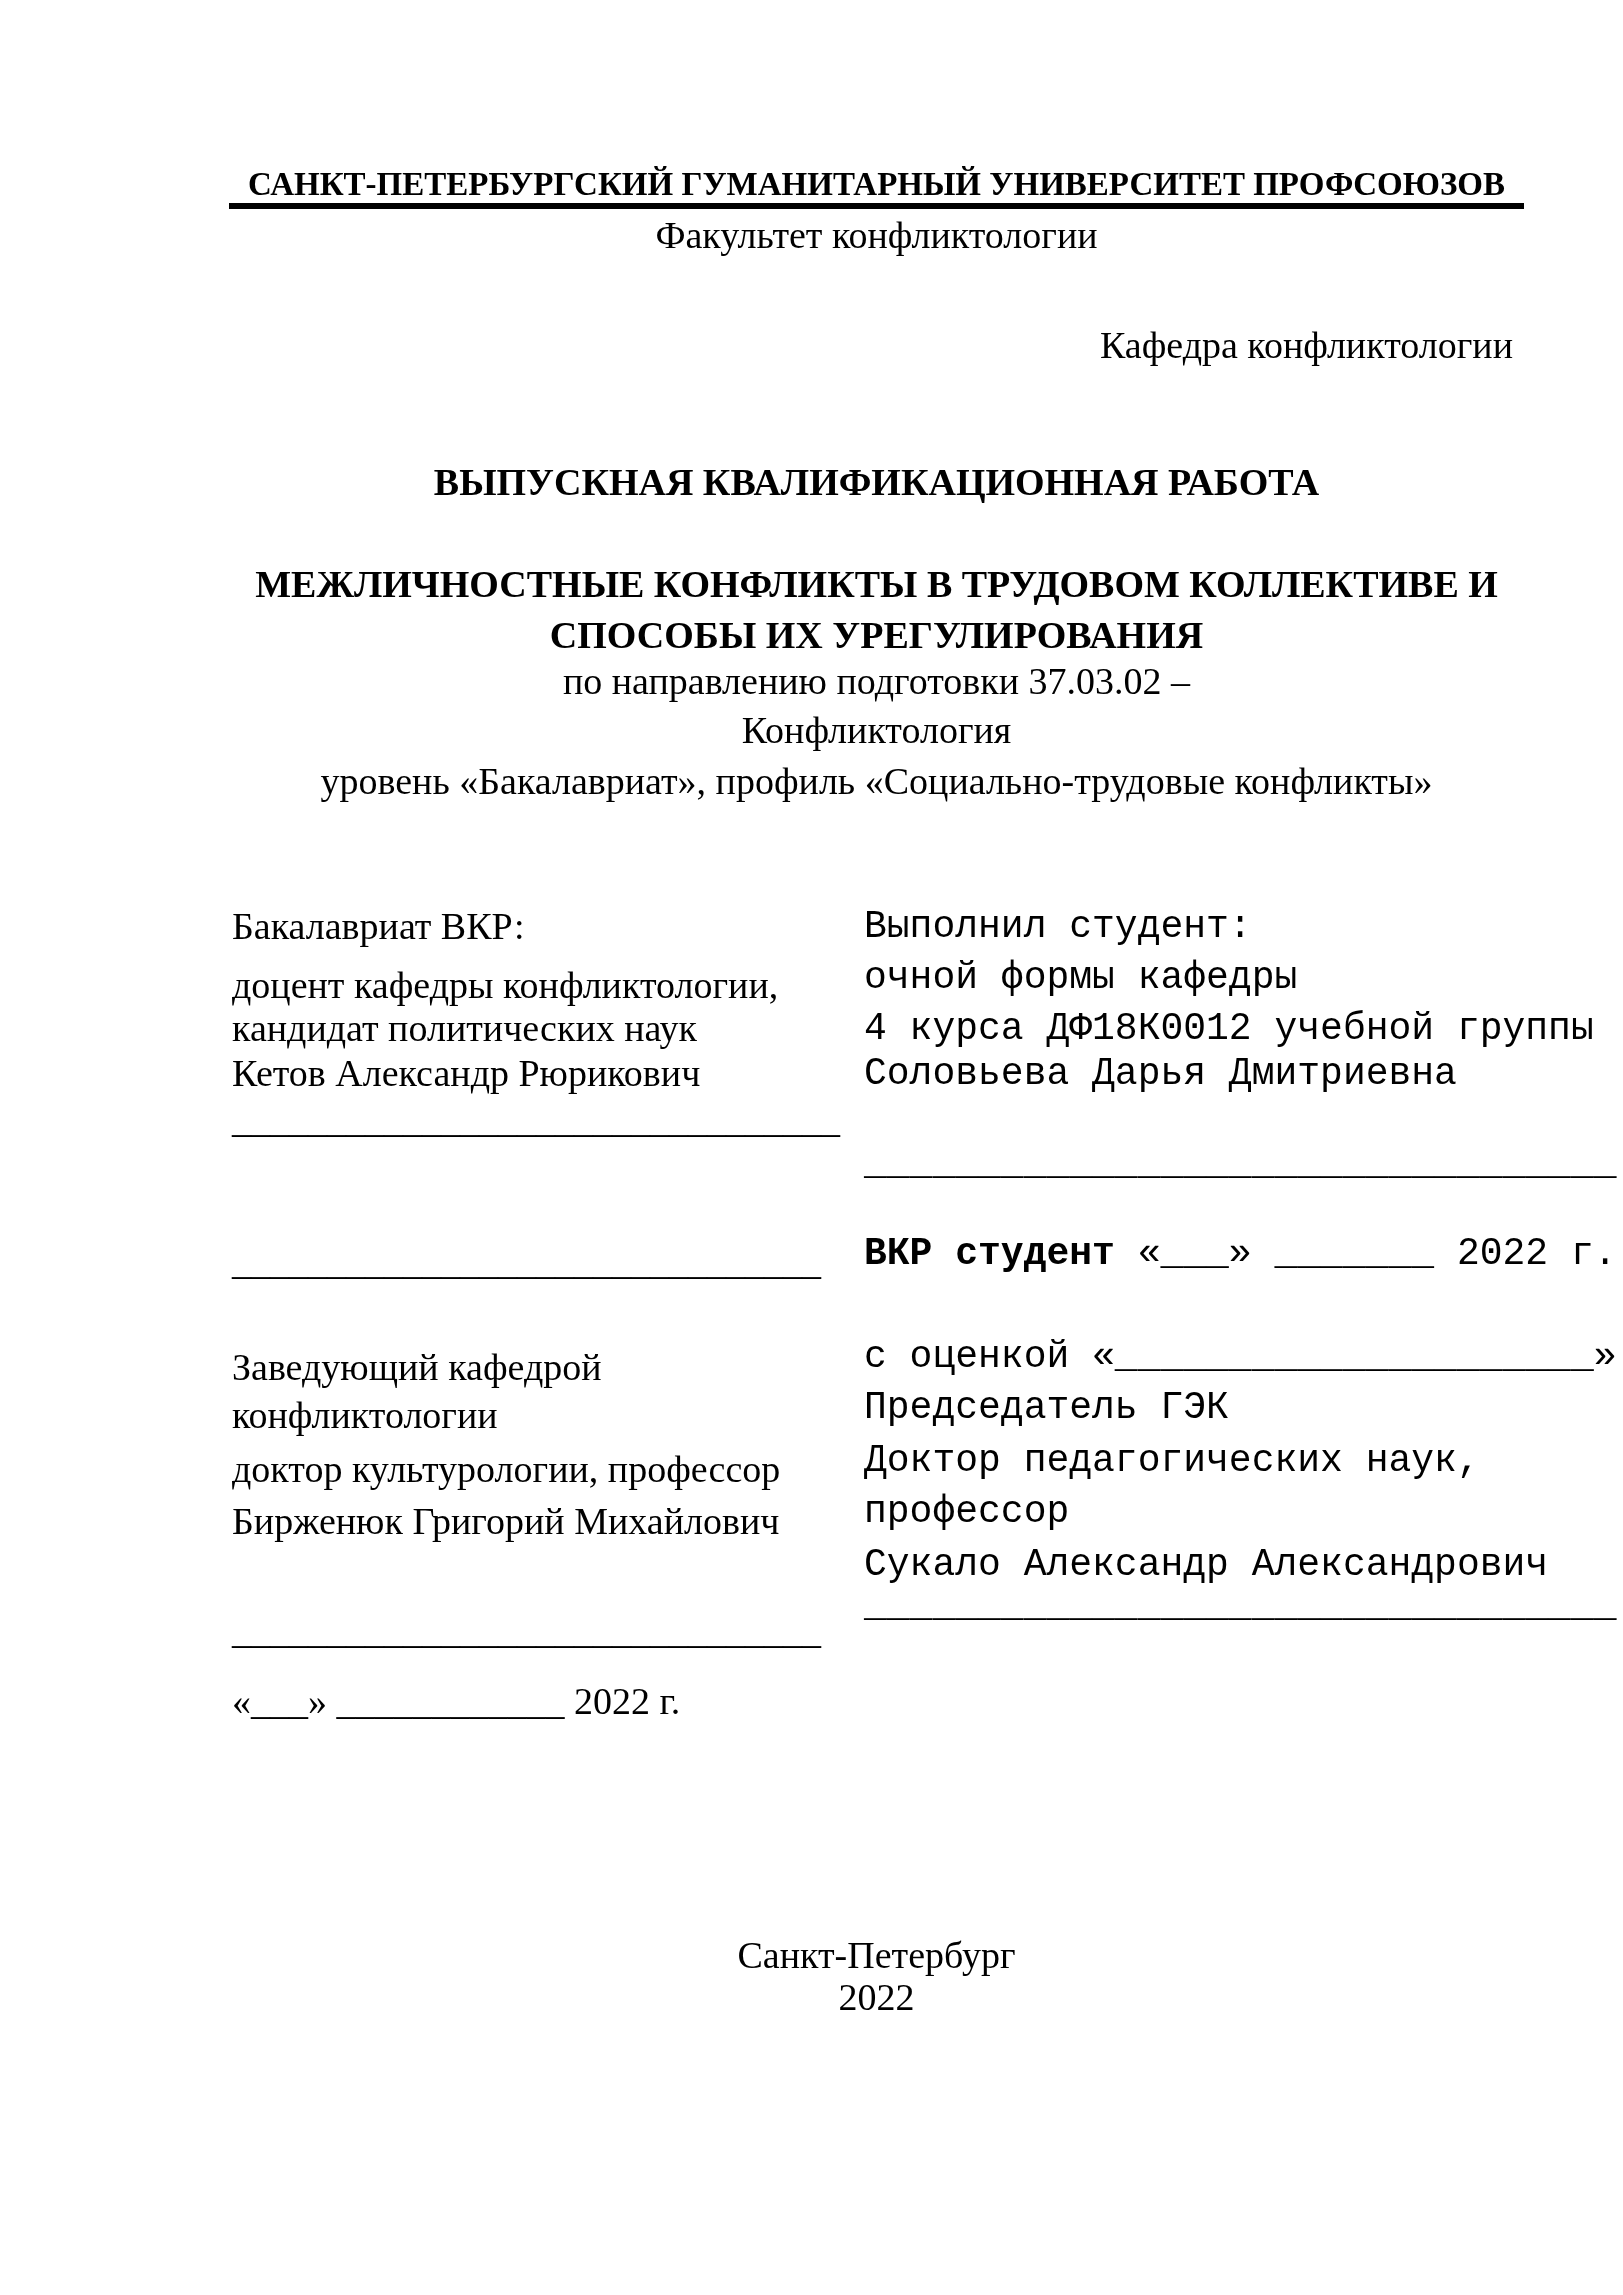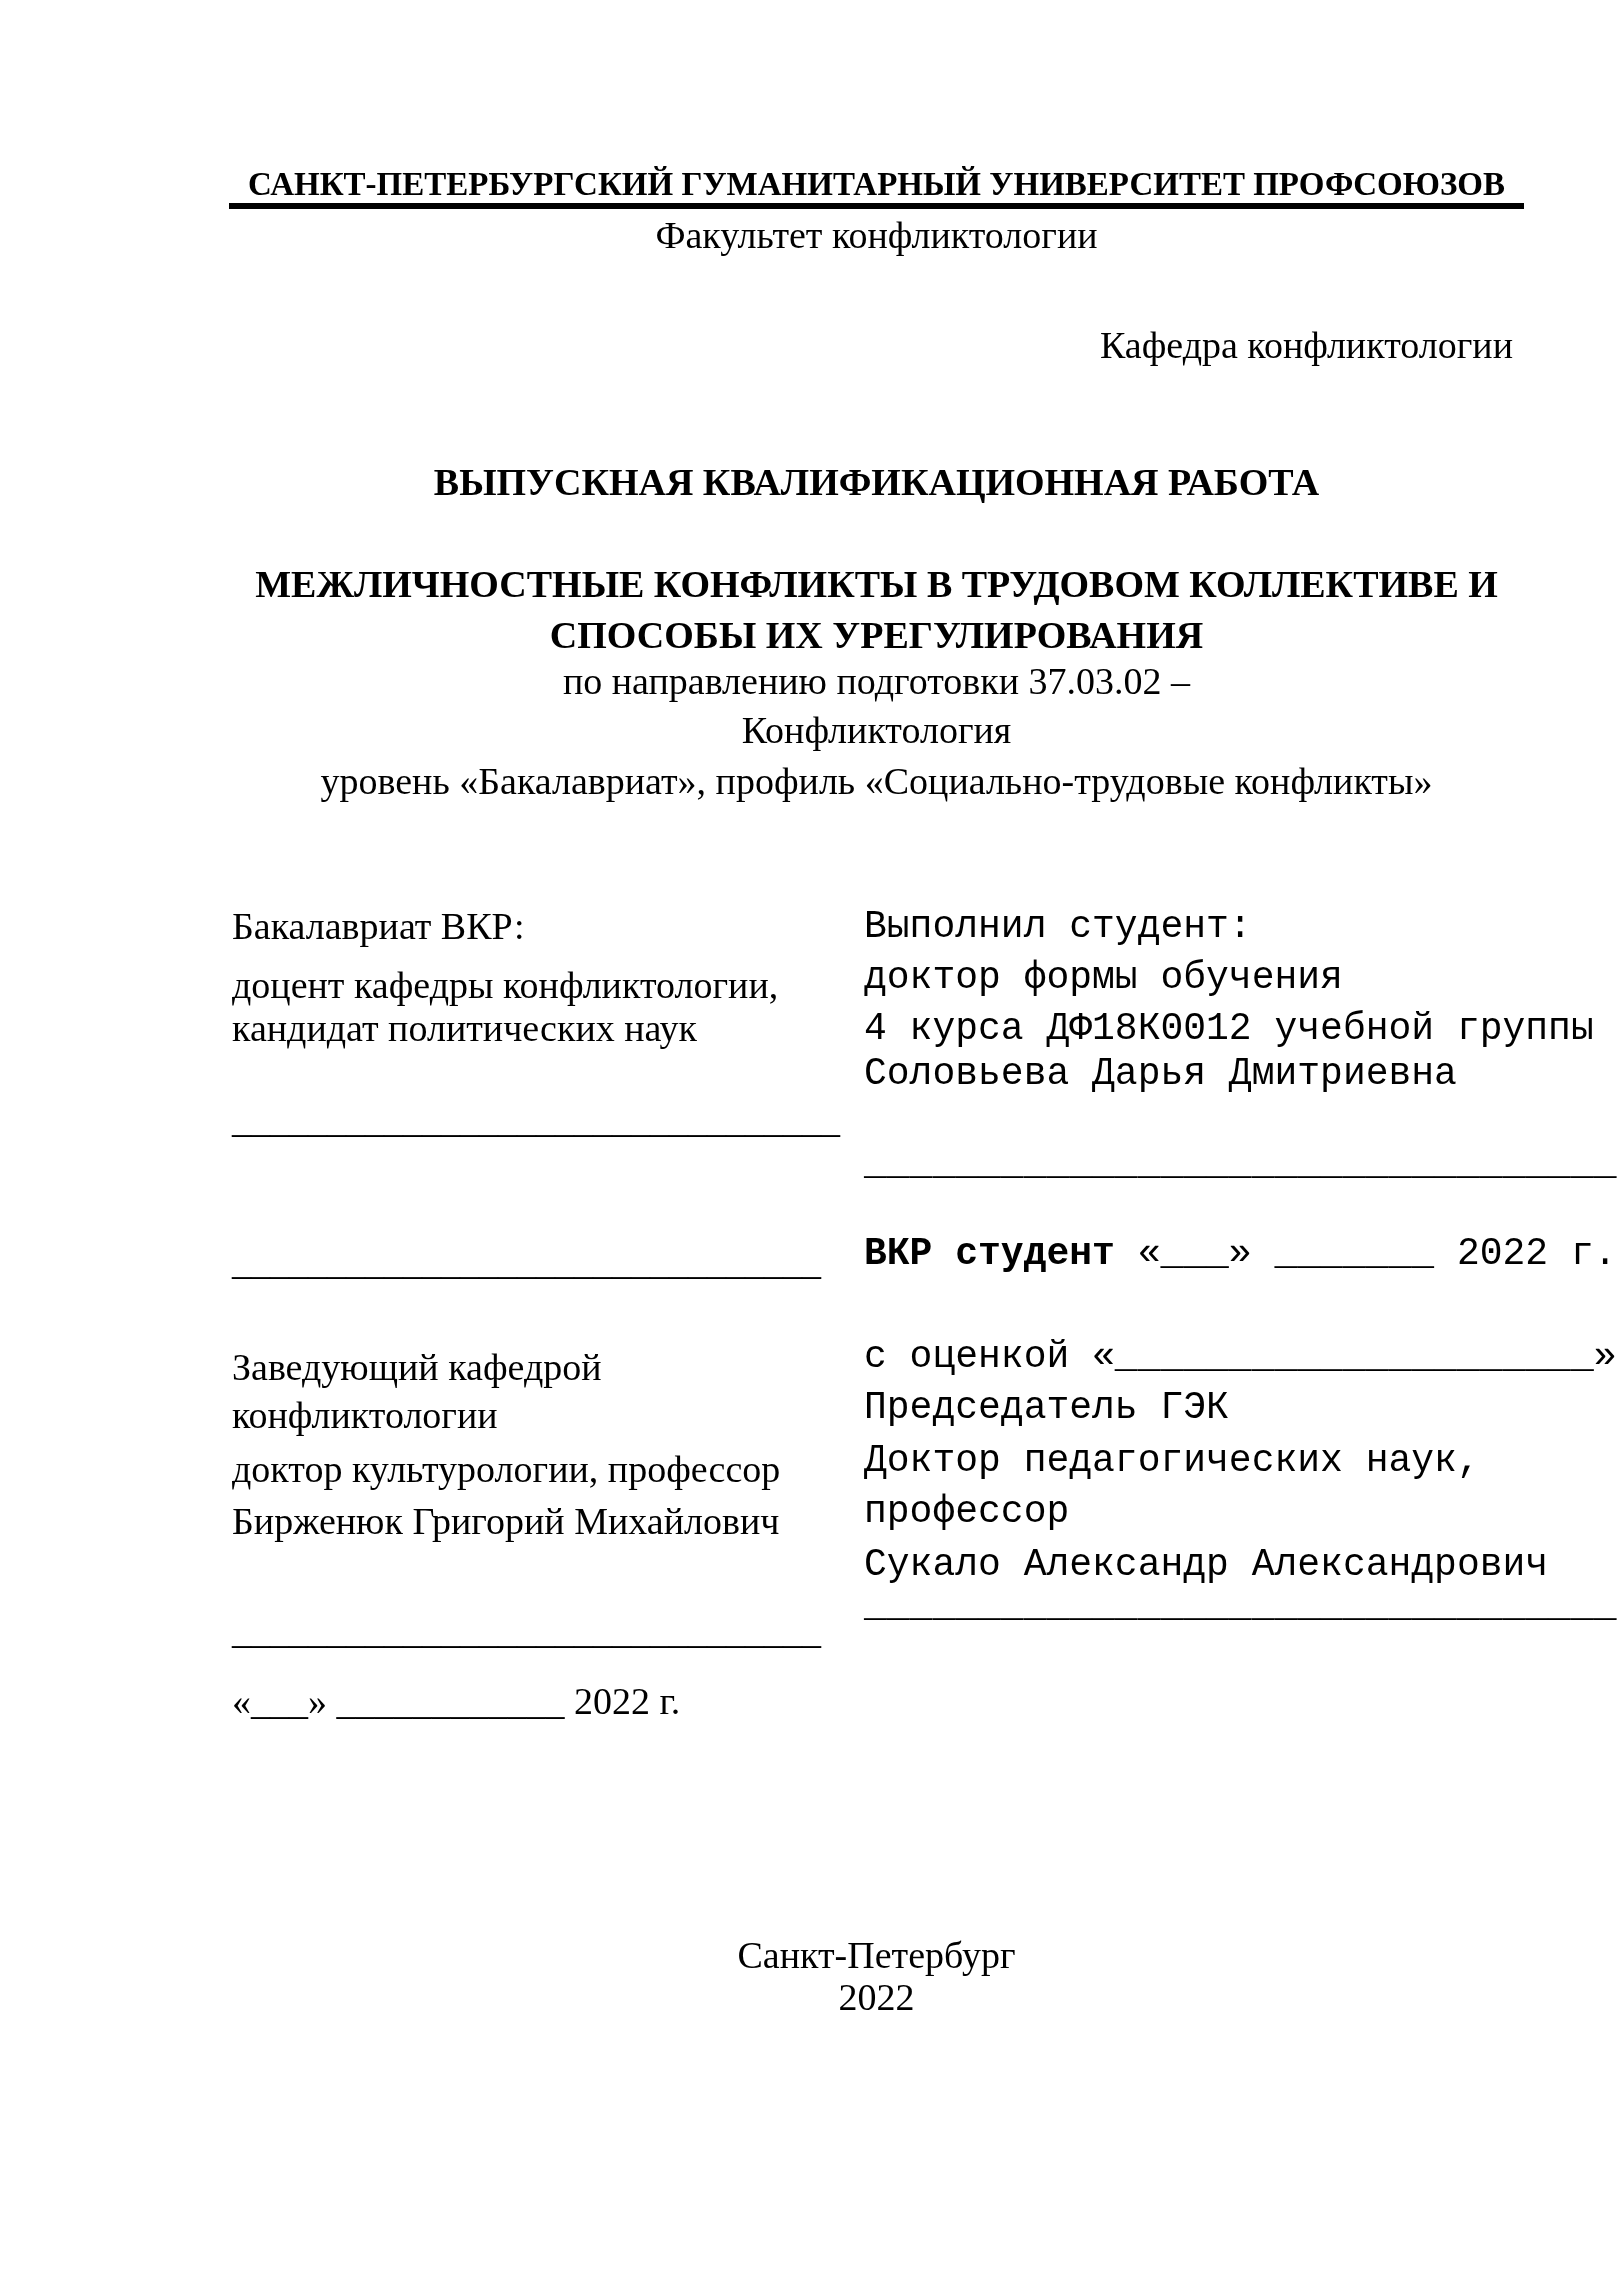--- a/index.html
+++ b/index.html
@@ -44,24 +44,25 @@
   <div class="ln c b" style="top:457px">ВЫПУСКНАЯ КВАЛИФИКАЦИОННАЯ РАБОТА</div>
   <div class="ln c b" style="top:559px">МЕЖЛИЧНОСТНЫЕ КОНФЛИКТЫ В ТРУДОВОМ КОЛЛЕКТИВЕ И</div>
   <div class="ln c b" style="top:610px">СПОСОБЫ ИХ УРЕГУЛИРОВАНИЯ</div>
   <div class="ln c" style="top:656px">по направлению подготовки 37.03.02 –</div>
   <div class="ln c" style="top:756px">уровень «Бакалавриат», профиль «Социально-трудовые конфликты»</div>
   <div class="ln c" style="top:705px">Конфликтология</div>
 
   <div class="ln l" style="top:901px">Бакалавриат ВКР:</div>
   <div class="ln l" style="top:960px">доцент кафедры конфликтологии,</div>
   <div class="ln l" style="top:1003px">кандидат политических наук</div>
+  <div class="ln l" style="top:1048px">Кетов Александр Рюрикович</div>
   <div class="ln l" style="top:1094px">________________________________</div>
 
   <div class="ln r" style="top:901px">Выполнил студент:</div>
-  <div class="ln r" style="top:952px">доктор формы обучения</div>
+  <div class="ln r" style="top:952px">очной формы кафедры</div>
   <div class="ln r" style="top:1003px">4 курса ДФ18К0012 учебной группы</div>
   <div class="ln r" style="top:1048px">Соловьева Дарья Дмитриевна</div>
   <div class="ln r" style="top:1138px">_________________________________</div>
 
   <div class="ln l" style="top:1236px">_______________________________</div>
   <div class="ln l" style="top:1342px">Заведующий кафедрой</div>
   <div class="ln l" style="top:1390px">конфликтологии</div>
   <div class="ln l" style="top:1444px">доктор культурологии, профессор</div>
   <div class="ln l" style="top:1496px">Бирженюк Григорий Михайлович</div>
   <div class="ln l" style="top:1605px">_______________________________</div>

